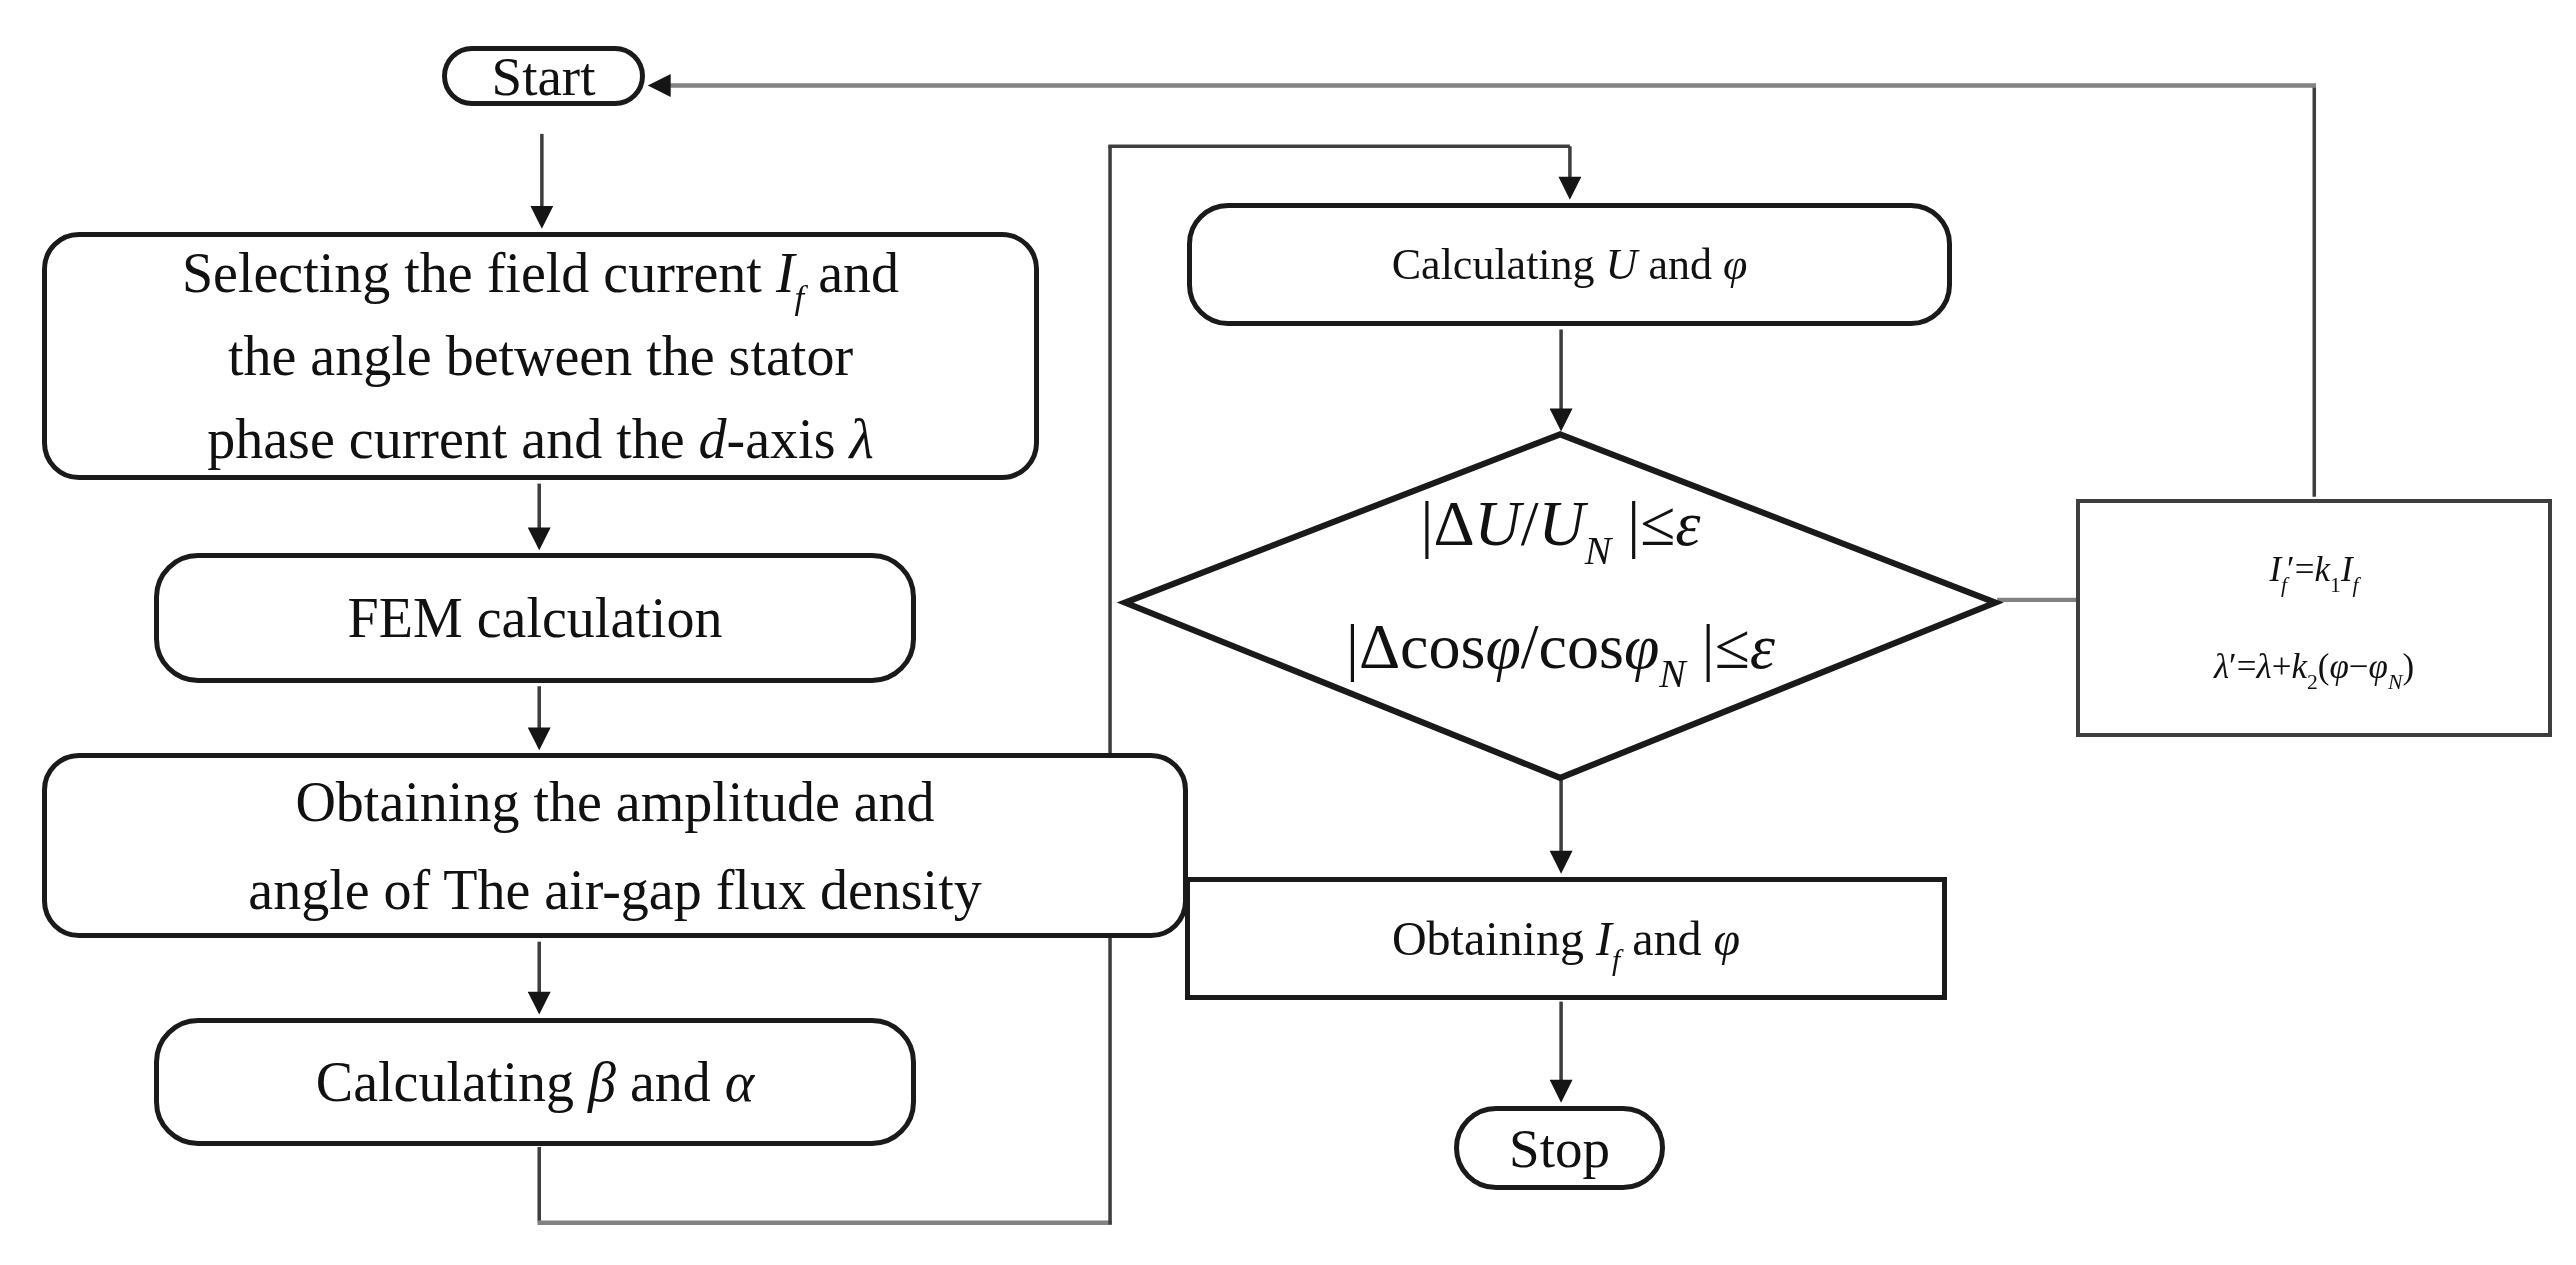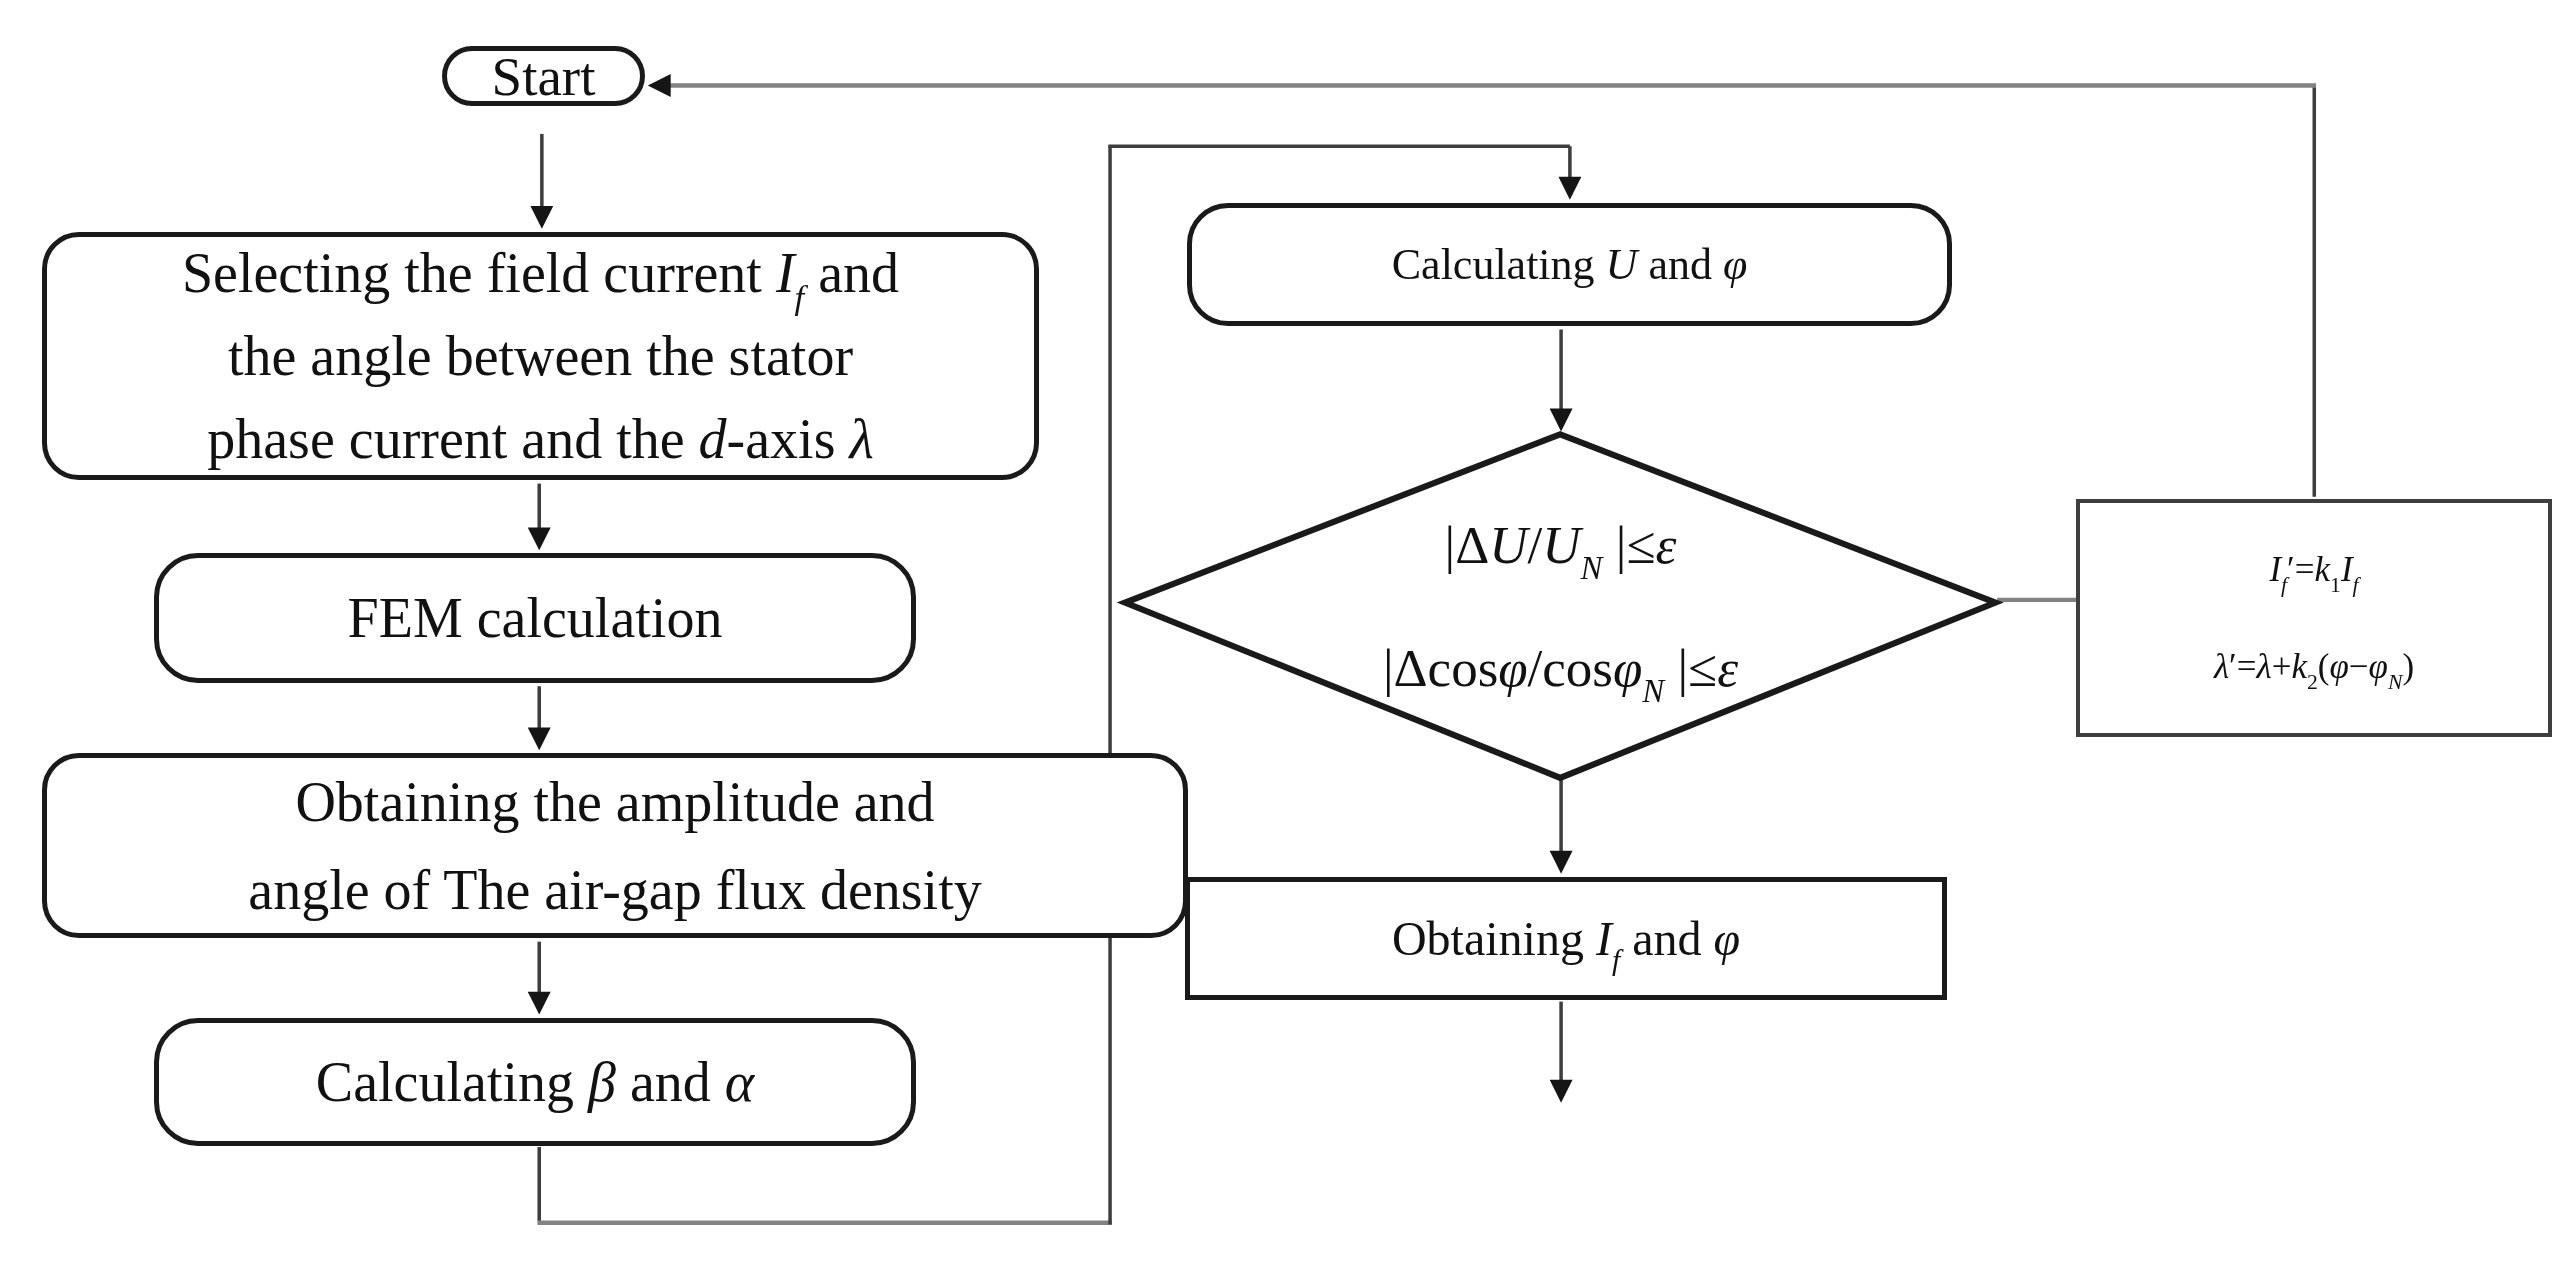--- a/index.html
+++ b/index.html
@@ -19,21 +19,21 @@
   .naked{background:transparent;border:none;}
   sub{font-size:62%;line-height:0;position:relative;top:0.15em;}
   .it{font-style:italic;}
   
   #n-start  {left:442px; top:46px;  width:203px; height:60px;  border-radius:42px; font-size:55px;}
   #n-select {left:42px;  top:232px; width:997px;height:248px; border-radius:37px; font-size:56px; line-height:83px;}
   #n-fem    {left:154px; top:553px; width:762px; height:130px; border-radius:44px; font-size:56px;}
   #n-airgap {left:42px;  top:753px; width:1146px;height:185px; border-radius:37px; font-size:56px; line-height:88px;}
   #n-beta   {left:154px; top:1018px;width:762px; height:128px; border-radius:44px; font-size:56px;}
   #n-calcu  {left:1187px;top:203px; width:765px; height:123px; border-radius:41px; font-size:44px;}
-  #n-decision-text{left:1155px;top:476px;width:811px;height:261px;font-size:53px;line-height:123px;}
+  #n-decision-text{left:1155px;top:454px;width:811px;height:261px;font-size:64px;line-height:123px;}
   #n-obtain {left:1185px;top:877px; width:762px; height:123px; border-radius:0;   font-size:48px;}
   #n-stop   {left:1454px;top:1106px;width:211px; height:84px;  border-radius:42px;font-size:55px;}
   #n-update {left:2076px;top:499px; width:476px; height:238px; border-radius:0;   font-size:35px; line-height:97px; border-width:4.4px; border-color:var(--line-dark);}
 </style>
 </head>
 <body>
 
 <div id="canvas">
 
   <svg id="connectors" viewBox="0 0 2924 1436">
@@ -92,19 +92,22 @@
   <div class="node" id="n-calcu">
       <div class="tl"><span>Calculating </span><span class="it">U</span><span> and </span><span class="it">φ</span></div>
     </div>
   <div class="node naked" id="n-decision-text">
       <div class="tl"><span>|Δ</span><span class="it">U</span><span>/</span><span class="it">U</span><sub class="it">N</sub><span> |≤</span><span class="it">ε</span></div>
       <div class="tl"><span>|Δcos</span><span class="it">φ</span><span>/cos</span><span class="it">φ</span><sub class="it">N</sub><span> |≤</span><span class="it">ε</span></div>
     </div>
   <div class="node" id="n-obtain">
       <div class="tl"><span>Obtaining </span><span class="it">I</span><sub class="it">f</sub><span> and </span><span class="it">φ</span></div>
     </div>
+  <div class="node" id="n-stop">
+      <div class="tl"><span>Stop</span></div>
+    </div>
   <div class="node" id="n-update">
       <div class="tl"><span class="it">I</span><sub class="it">f</sub><span>′=</span><span class="it">k</span><sub>1</sub><span class="it">I</span><sub class="it">f</sub></div>
       <div class="tl"><span class="it">λ</span><span>′=</span><span class="it">λ</span><span>+</span><span class="it">k</span><sub>2</sub><span>(</span><span class="it">φ</span><span>−</span><span class="it">φ</span><sub class="it">N</sub><span>)</span></div>
     </div>
 
 </div>
 
 
 </body></html>

